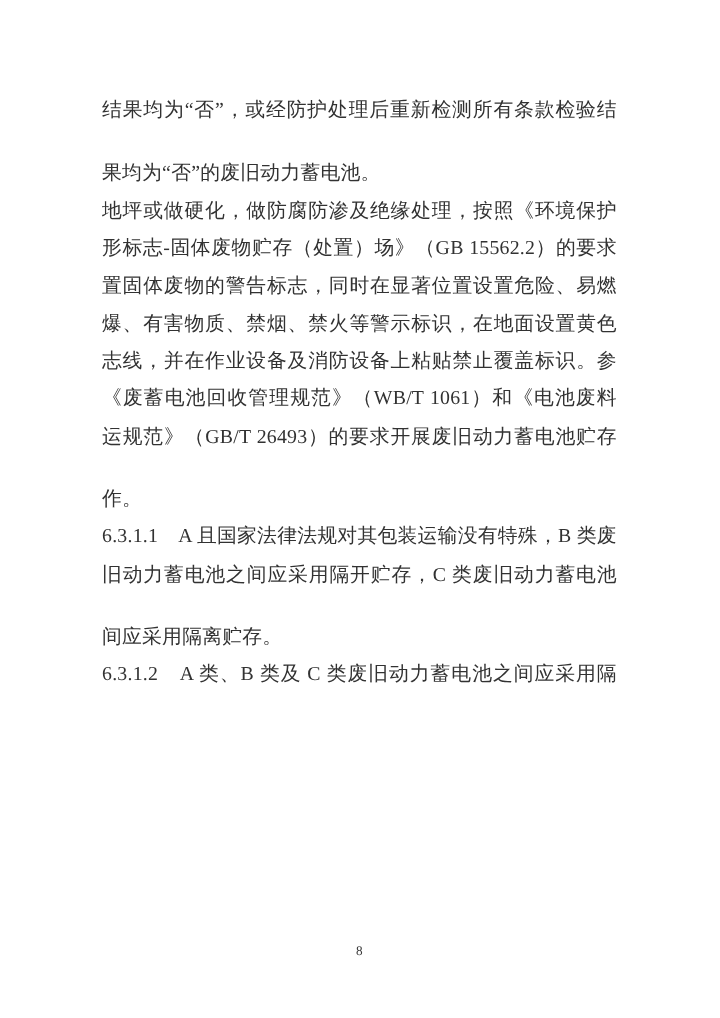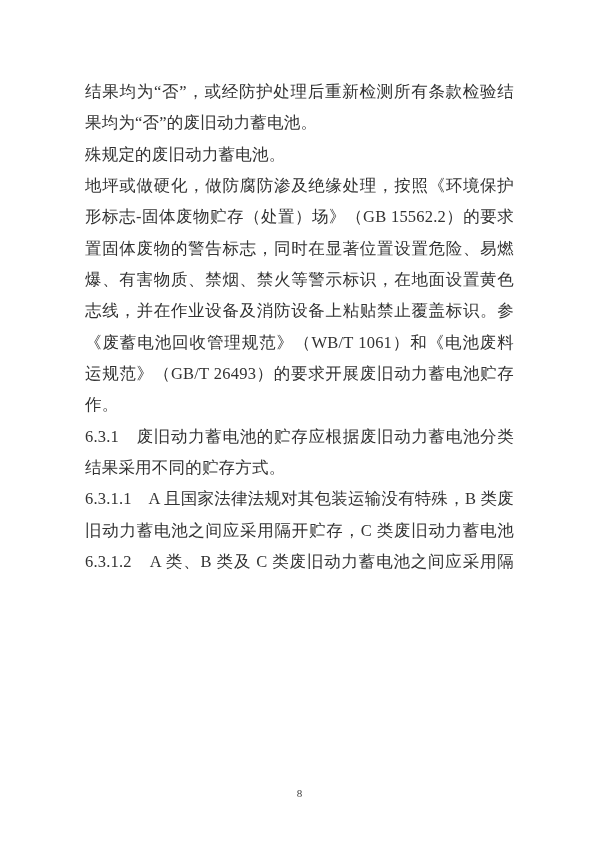--- a/index.html
+++ b/index.html
@@ -29,20 +29,21 @@
   .ln {
     height: 31.33px;
     line-height: 31.33px;
     overflow: hidden;
     text-align: justify;
     text-align-last: justify;
     white-space: pre-wrap;
   }
   .ln.pl {
     text-align-last: left;
+    margin-top: 21px;
   }
   .footer {
     position: absolute;
     top: 786px;
     left: 85px;
     width: 429px;
     text-align: center;
     font-size: 11px;
     line-height: 14px;
     color: #3a3a3a;
@@ -54,42 +55,40 @@
 <div class="page">
   <div class="content">
 
     <div class="para">
       <div class="ln">结果均为“否”，或经防护处理后重新检测所有条款检验结</div>
       <div class="ln pl">果均为“否”的废旧动力蓄电池。</div>
     </div>
 
 
     <div class="para">
-      <div class="ln pl">殊规定的废旧动力蓄电池。</div>
     </div>
 
     <div class="para">
       <div class="ln">地坪或做硬化，做防腐防渗及绝缘处理，按照《环境保护图</div>
       <div class="ln">形标志-固体废物贮存（处置）场》（GB 15562.2）的要求设</div>
       <div class="ln">置固体废物的警告标志，同时在显著位置设置危险、易燃易</div>
       <div class="ln">爆、有害物质、禁烟、禁火等警示标识，在地面设置黄色标</div>
       <div class="ln">志线，并在作业设备及消防设备上粘贴禁止覆盖标识。参照</div>
       <div class="ln">《废蓄电池回收管理规范》（WB/T 1061）和《电池废料贮</div>
       <div class="ln">运规范》（GB/T 26493）的要求开展废旧动力蓄电池贮存工</div>
       <div class="ln pl">作。</div>
     </div>
 
     <div class="para">
-      <div class="ln">6.3.1　废旧动力蓄电池的贮存应根据废旧动力蓄电池分类</div>
-      <div class="ln pl">结果采用不同的贮存方式。</div>
     </div>
 
     <div class="para">
       <div class="ln">6.3.1.1　A 且国家法律法规对其包装运输没有特殊，B 类废</div>
       <div class="ln">旧动力蓄电池之间应采用隔开贮存，C 类废旧动力蓄电池之</div>
+      <div class="ln pl">间应采用隔离贮存。</div>
     </div>
 
     <div class="para">
       <div class="ln">6.3.1.2　A 类、B 类及 C 类废旧动力蓄电池之间应采用隔离</div>
     </div>
 
   </div>
 
   <div class="footer">8</div>
 </div>

